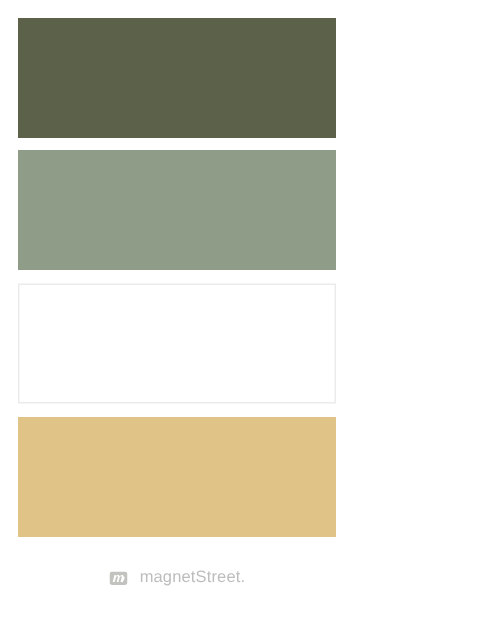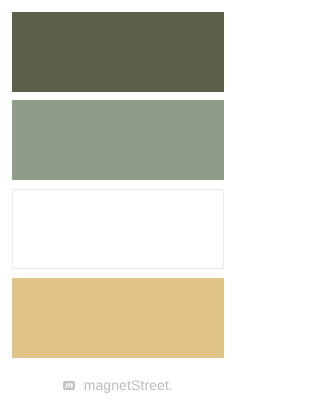--- a/index.html
+++ b/index.html
@@ -14,21 +14,21 @@
   .swatch{position:absolute;left:0;width:212px;height:80px;box-sizing:border-box;}
   .swatch.s1{top:0;}
   .swatch.s2{top:88px;}
   .swatch.s3{top:177px;border:1px solid #ebebed;}
   .swatch.s4{top:266px;}
 
   .logo{position:absolute;left:0;top:378px;width:236px;height:14px;
         display:flex;align-items:flex-start;justify-content:center;}
   .logo-mark{width:12px;height:9px;margin-right:8.6px;display:block;
              position:relative;top:3px;flex:none;}
-  .logo-text{font-size:14px;line-height:10px;color:#bdbdbd;
+  .logo-text{font-size:11px;line-height:10px;color:#bdbdbd;
              letter-spacing:0.1px;white-space:nowrap;position:relative;top:2.4px;
              -webkit-font-smoothing:antialiased;}
 </style>
 </head>
 <body style="background-color: rgb(255, 255, 255);">
 
 <div id="page">
 
   <div class="palette">
     <div class="swatch s1" style="background-color: rgb(92, 97, 74);"></div>

